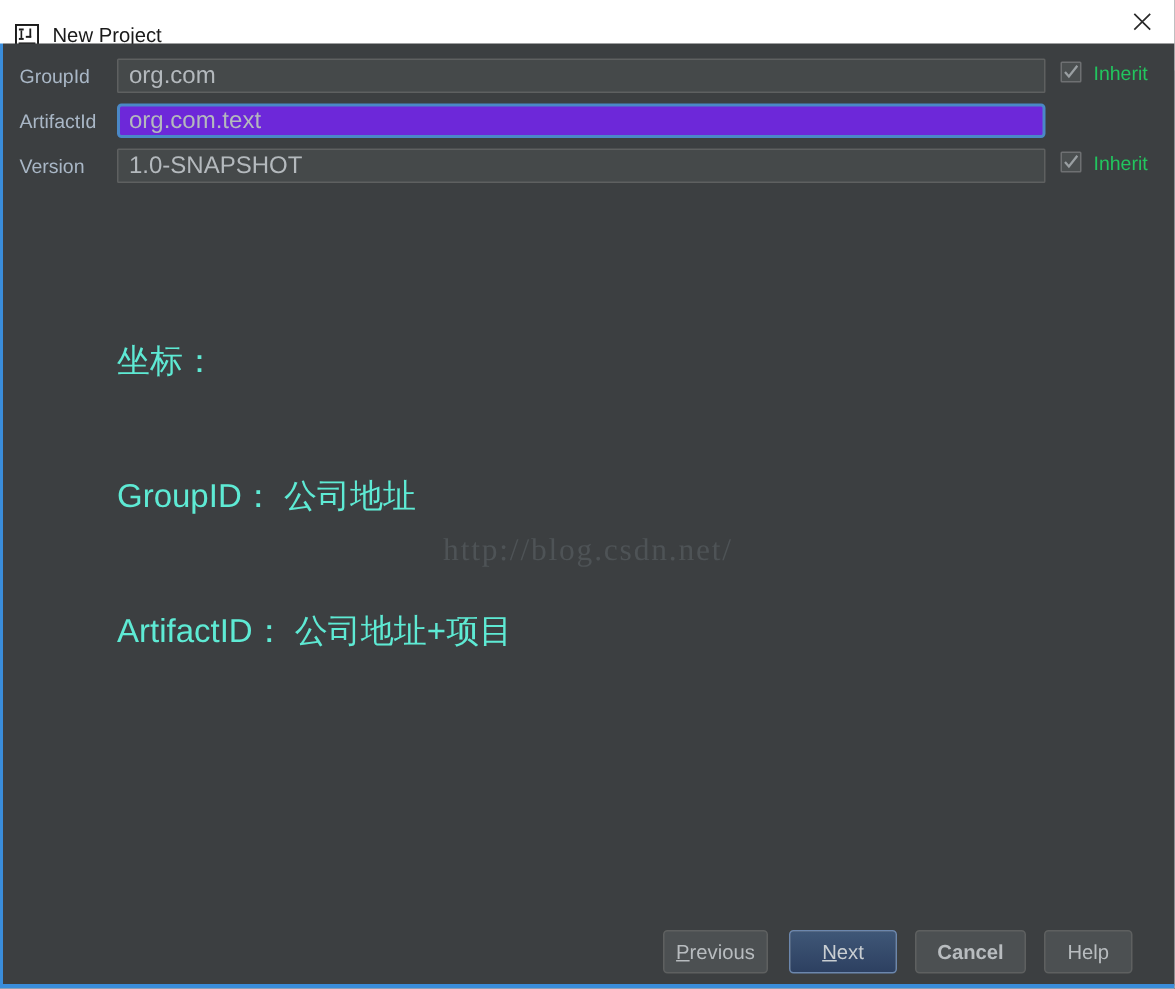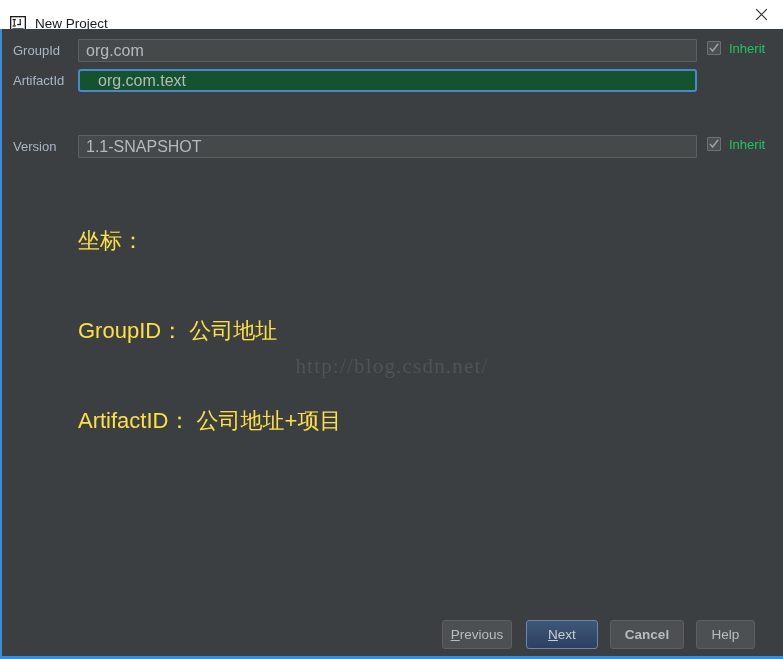--- a/index.html
+++ b/index.html
@@ -94,21 +94,21 @@
 
   
   .form-row {
     position: absolute;
     left: 0;
     height: 24px;
     width: 780px;
   }
   #row-groupid   { top: 10px; }
   #row-artifactid{ top: 40px; }
-  #row-version   { top: 70px; margin-top: 36px; }
+  #row-version   { top: 70px; }
 
   .field-label {
     position: absolute;
     left: 11px;
     top: 0;
     width: 62px;
     height: 24px;
     line-height: 24px;
     font-size: 13px;
     color: #a9b7c6;
@@ -130,22 +130,22 @@
     padding-left: 7px;
     font-size: 16px;
     color: #b4b9bd;
     white-space: nowrap;
     overflow: hidden;
     cursor: text;
   }
   .text-field.focused {
     border: 2px solid #4a88c7;
     border-radius: 3px;
-    padding-left: 18px;
-    background: #14532d;
+    padding-left: 6px;
+    background: #6d28d9;
   }
 
   .inherit-box {
     position: absolute;
     left: 705px;
     top: 2px;
     display: flex;
     align-items: center;
     cursor: default;
   }
@@ -167,21 +167,21 @@
     color: #22c55e;
     line-height: 1;
     white-space: nowrap;
   }
 
   
   #annotation {
     position: absolute;
     left: 76px;
     top: 137px;
-    color: #fde047;
+    color: #5eead4;
     font-size: 22px;
     line-height: 30px;
     white-space: pre;
     pointer-events: none;
   }
   #annotation .ann-line { display: block; }
 
   
   #watermark {
     position: absolute;
@@ -274,21 +274,21 @@
       </div>
     </div>
 
     <div class="form-row" id="row-artifactid">
       <span class="field-label">ArtifactId</span>
       <div class="text-field focused" title="ArtifactId">org.com.text</div>
     </div>
 
     <div class="form-row" id="row-version">
       <span class="field-label">Version</span>
-      <div class="text-field" title="Version">1.1-SNAPSHOT</div>
+      <div class="text-field" title="Version">1.0-SNAPSHOT</div>
       <div class="inherit-box">
         <span class="checkbox">
           <svg width="12" height="12" viewBox="0 0 12 12">
             <path d="M2 6 L4.6 9 L10.2 1.8" stroke="#9a9fa2" stroke-width="1.5" fill="none"></path>
           </svg>
         </span>
         <span class="inherit-label">Inherit</span>
       </div>
     </div>
 

